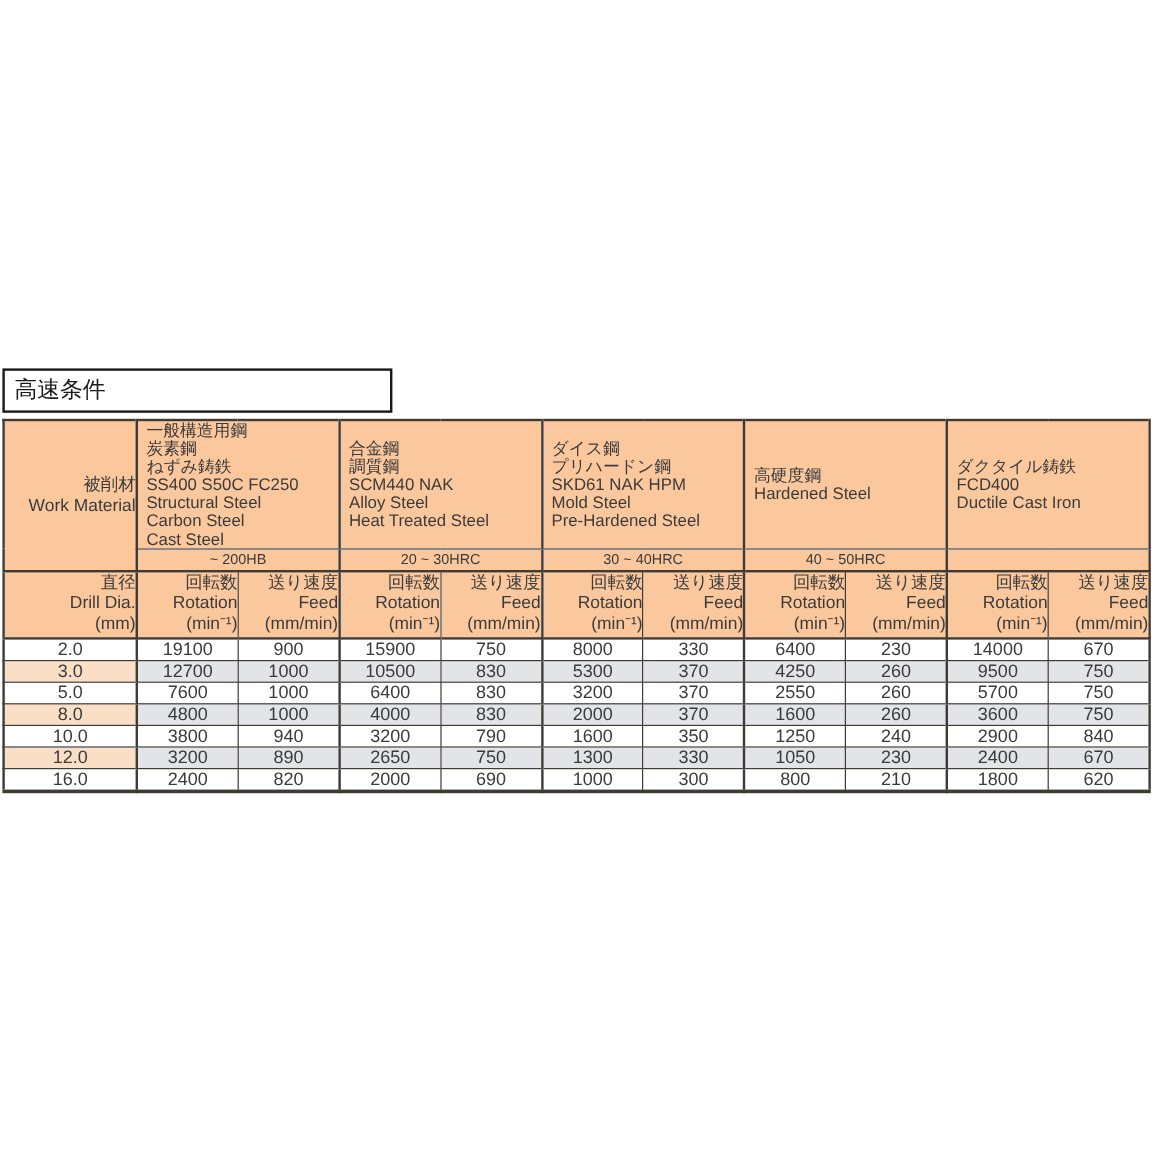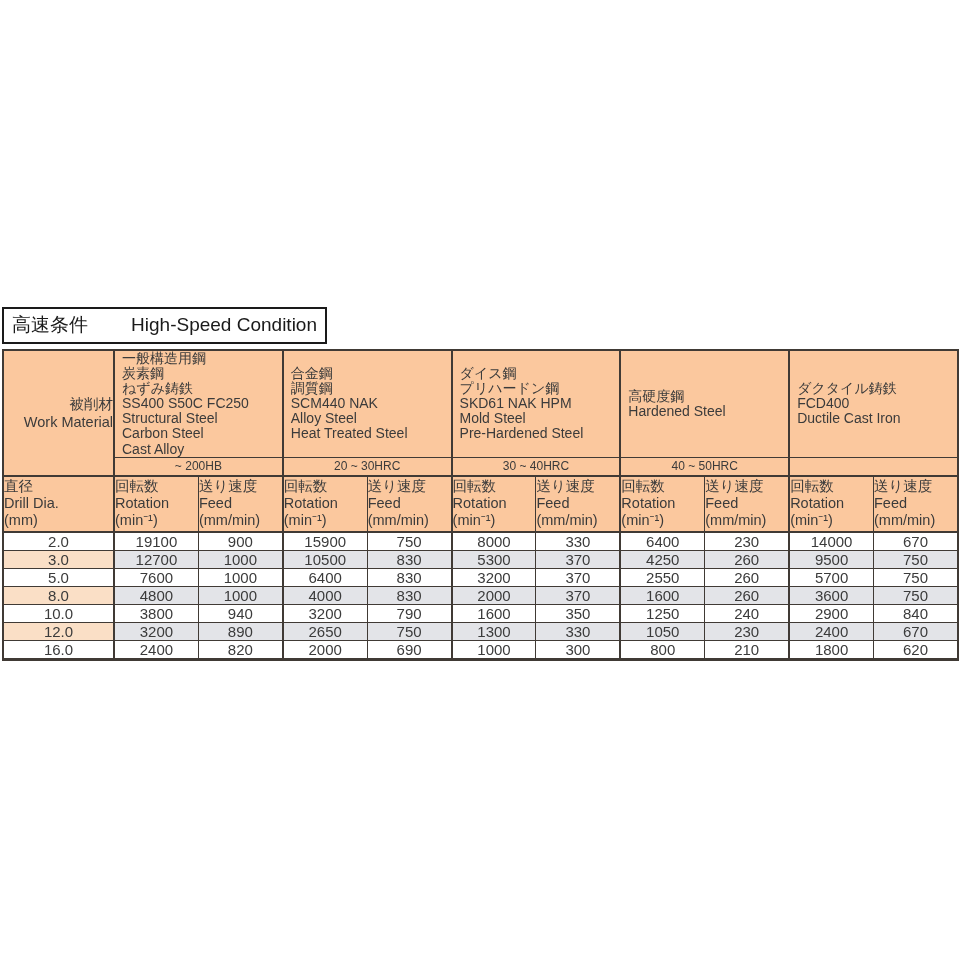--- a/index.html
+++ b/index.html
@@ -42,37 +42,36 @@
   .mat{
     vertical-align:middle;font-size:14px;line-height:15.1px;
     padding-left:7px;border-bottom:1px solid var(--border);
     height:105px;
   }
   .hard{
     text-align:center;font-size:12px;height:17px;line-height:17px;
     border-bottom:2px solid var(--border);
   }
   .sub{
-    text-align:left;vertical-align:middle;font-size:14.5px;line-height:17px;
+    text-align:right;vertical-align:middle;font-size:14.5px;line-height:17px;
     height:54px;border-bottom:2px solid var(--border);
   }
   
   tbody td{
     height:17px;font-size:15px;line-height:17px;text-align:center;
     border-bottom:1px solid var(--border);background:var(--row-bg);
   }
   tr.stripe td.dia{background:var(--row-alt-peach);}
   tr.stripe td.val{background:var(--row-alt-gray);}
 </style>
 </head>
 <body>
 
 <div class="title-box">
   <span>高速条件</span>
-  <span>High-Speed Condition</span>
 </div>
 
 <table class="spec">
   <colgroup>
     <col style="width:111px">
     <col>
       <col>
       <col>
       <col>
       <col>
@@ -89,21 +88,21 @@
         <div>Work Material</div>
       </td>
 
     <td colspan="2" class="mat b2">
           <div>一般構造用鋼</div>
           <div>炭素鋼</div>
           <div>ねずみ鋳鉄</div>
           <div>SS400 S50C FC250</div>
           <div>Structural Steel</div>
           <div>Carbon Steel</div>
-          <div>Cast Alloy</div>
+          <div>Cast Steel</div>
         </td>
         <td colspan="2" class="mat b2">
           <div>合金鋼</div>
           <div>調質鋼</div>
           <div>SCM440 NAK</div>
           <div>Alloy Steel</div>
           <div>Heat Treated Steel</div>
         </td>
         <td colspan="2" class="mat b2">
           <div>ダイス鋼</div>

